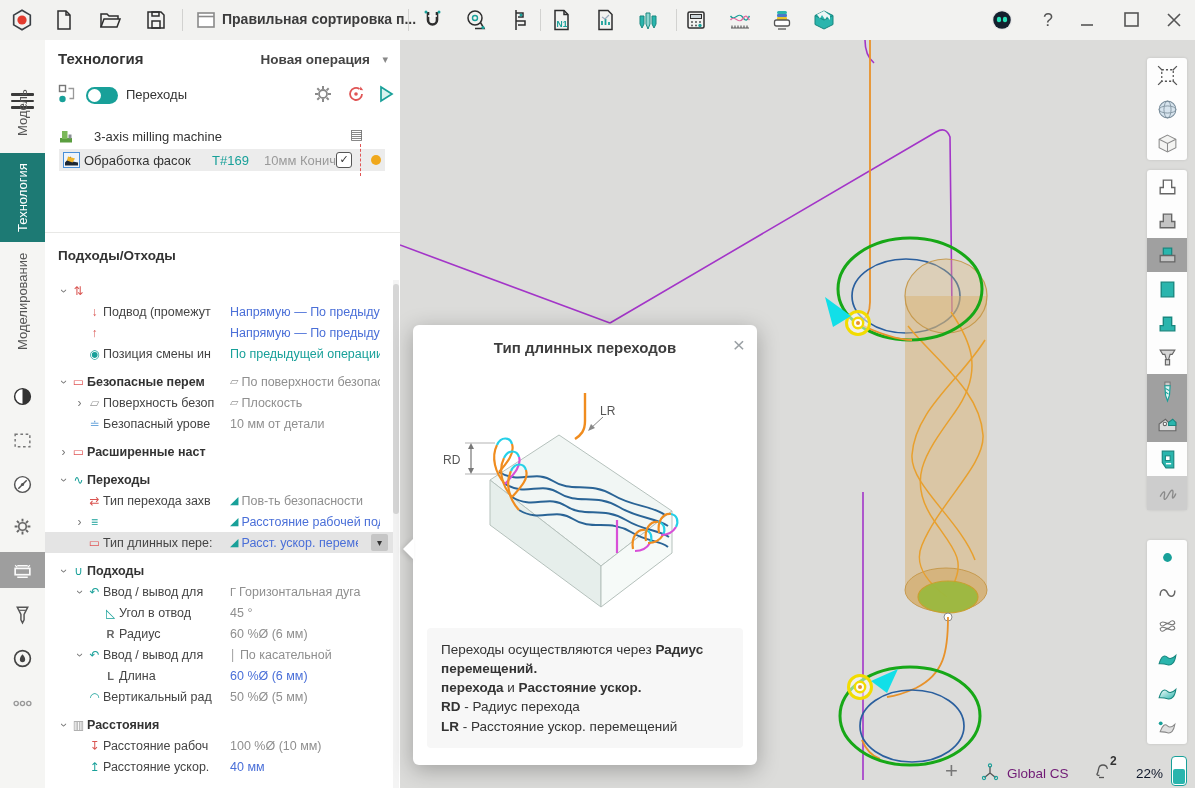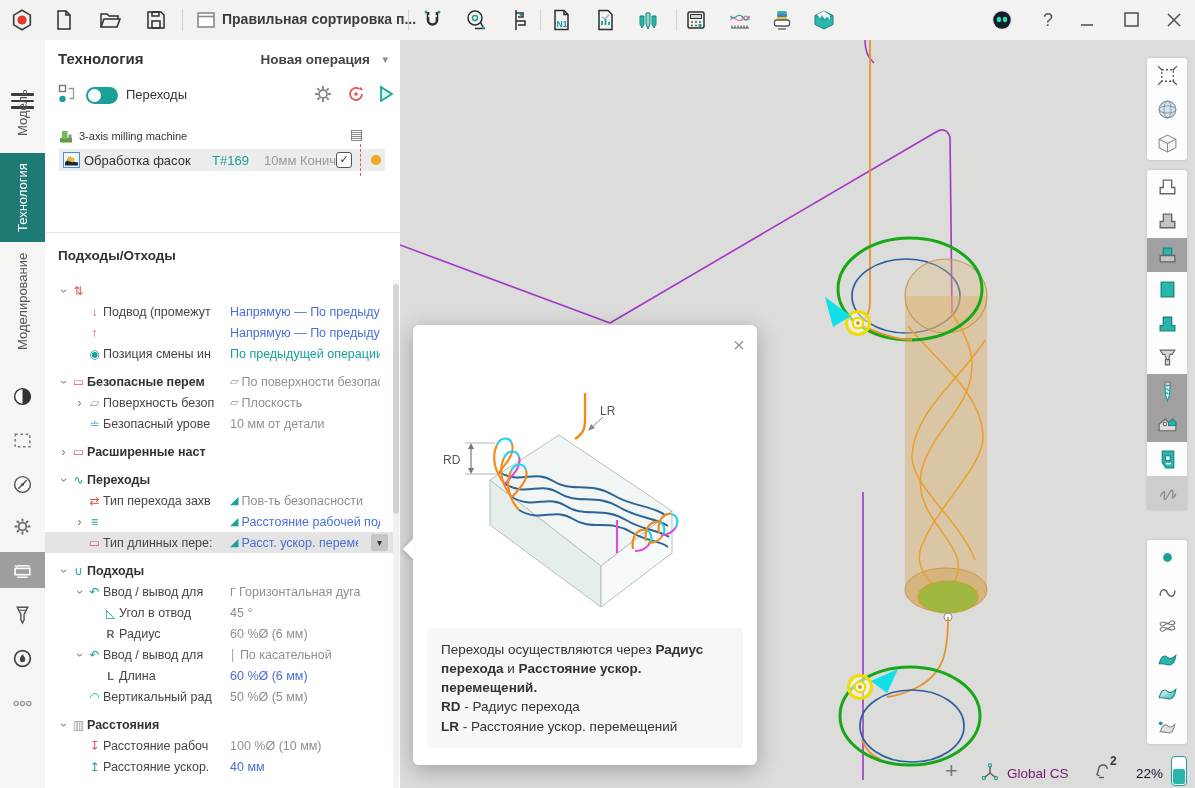--- a/index.html
+++ b/index.html
@@ -25,21 +25,21 @@
   #panel{position:absolute;left:45px;top:40px;width:355px;height:748px;background:#ffffff;border-right:1px solid #c9c9c7;}
   #panel-title{position:absolute;left:13px;top:10px;font-size:15px;font-weight:700;color:#333;}
   #new-op{position:absolute;right:30px;top:12px;font-size:13.5px;font-weight:700;color:#444;cursor:pointer;}
   #new-op-caret{position:absolute;right:12px;top:13px;font-size:11px;color:#888;}
   #ctrl-row{position:absolute;left:13px;top:44px;width:330px;height:26px;}
   .toggle{position:absolute;left:28px;top:3px;width:32px;height:17px;border-radius:9px;background:#18a099;}
   .toggle .knob{position:absolute;left:2px;top:2px;width:13px;height:13px;border-radius:50%;background:#fff;}
   #toggle-label{position:absolute;left:68px;top:3px;font-size:13px;color:#333;}
   .ctrl-ic{position:absolute;top:0;width:22px;height:22px;}
   .ctrl-ic svg{width:20px;height:20px;}
-  #machine-row{position:absolute;left:13px;top:86px;height:20px;font-size:11px;color:#333;display:flex;align-items:center;gap:5px;}
+  #machine-row{position:absolute;left:13px;top:86px;height:20px;font-size:13px;color:#333;display:flex;align-items:center;gap:20px;}
   #pages-ic{position:absolute;left:305px;top:86px;font-size:14px;color:#666;}
   #op-row{position:absolute;left:14px;top:109px;width:326px;height:22px;background:#ececec;display:flex;align-items:center;font-size:13px;color:#333;}
   #op-row .opname{margin-left:4px;width:128px;}
   #op-tool{color:#18a099;width:52px;}
   #op-tooldesc{color:#9a9a9a;width:72px;overflow:hidden;white-space:nowrap;}
   #op-check{width:14px;height:14px;border:1.4px solid #555;border-radius:3px;background:#fff;font-size:11px;line-height:13px;text-align:center;color:#333;}
   #red-dash{position:absolute;left:315px;top:104px;height:32px;border-left:1px dashed #e05555;}
   #op-dot{position:absolute;left:326px;top:115px;width:10px;height:10px;border-radius:50%;background:#f0a81c;}
   #divider{position:absolute;left:0;top:192px;width:355px;height:1px;background:#e8e8e6;}
   #section-title{position:absolute;left:13px;top:208px;font-size:13.5px;font-weight:700;color:#333;}
@@ -731,20 +731,21 @@
         <svg viewBox="0 0 22 22">
           <path d="M4 15c2-6 4.5-8 7-5.5 2 2 4.5 1 7-1.5-1 6-3.5 9-7 8-2.7-.7-4.3-.7-7-1z" fill="#e0e0e0" stroke="#888" stroke-width="1"></path>
           <circle cx="4.5" cy="7" r="1.8" fill="#18a099"></circle>
         </svg>
       </div>
     </div>
   </div>
 
 <div id="popup-callout"></div>
 <div id="popup">
+  <div id="popup-title">Тип длинных переходов</div>
   <div id="popup-close">×</div>
   <svg id="popup-diagram" width="300" height="245" viewBox="0 0 300 245">
 
     <path d="M55,103 L124,58 L237,134 L166,189 Z" fill="#f1f6f4" stroke="#b5c1bc"></path>
     <path d="M55,103 L55,148 L166,230 L166,189 Z" fill="#e6eeeb" stroke="#b5c1bc"></path>
     <path d="M166,189 L237,134 L237,176 L166,230 Z" fill="#f6faf8" stroke="#b5c1bc"></path>
 
     <g stroke="#2a6496" stroke-width="2" fill="none">
       <path d="M64,95 C85,108 100,92 118,104 C136,116 155,104 178,118 C198,130 216,128 230,138"></path>
       <path d="M70,107 C91,120 106,104 124,116 C142,128 161,116 184,130 C204,142 220,140 233,149"></path>
@@ -784,18 +785,18 @@
     <text x="165" y="38" font-size="12" fill="#555">LR</text>
 
     <path d="M60,66 L30,66 M62,97 L30,97" stroke="#aaa" stroke-width="0.9"></path>
     <path d="M36,70 L36,93" stroke="#777" stroke-width="1.2"></path>
     <polygon points="36,66 33,72 39,72" fill="#777"></polygon>
       <polygon points="36,97 33,91 39,91" fill="#777"></polygon>
     <text x="8" y="87" font-size="12" fill="#555">RD</text>
   </svg>
   <div id="popup-text">
       <div><span>Переходы осуществляются через </span><b>Радиус</b></div>
+      <div><b>перемещений.</b></div>
       <div><b>перехода</b><span> и </span><b>Расстояние ускор.</b></div>
-      <div><b>перемещений.</b></div>
       <div><b>RD</b><span> - Радиус перехода</span></div>
       <div><b>LR</b><span> - Расстояние ускор. перемещений</span></div>
     </div>
 </div>
 
 </body></html>

